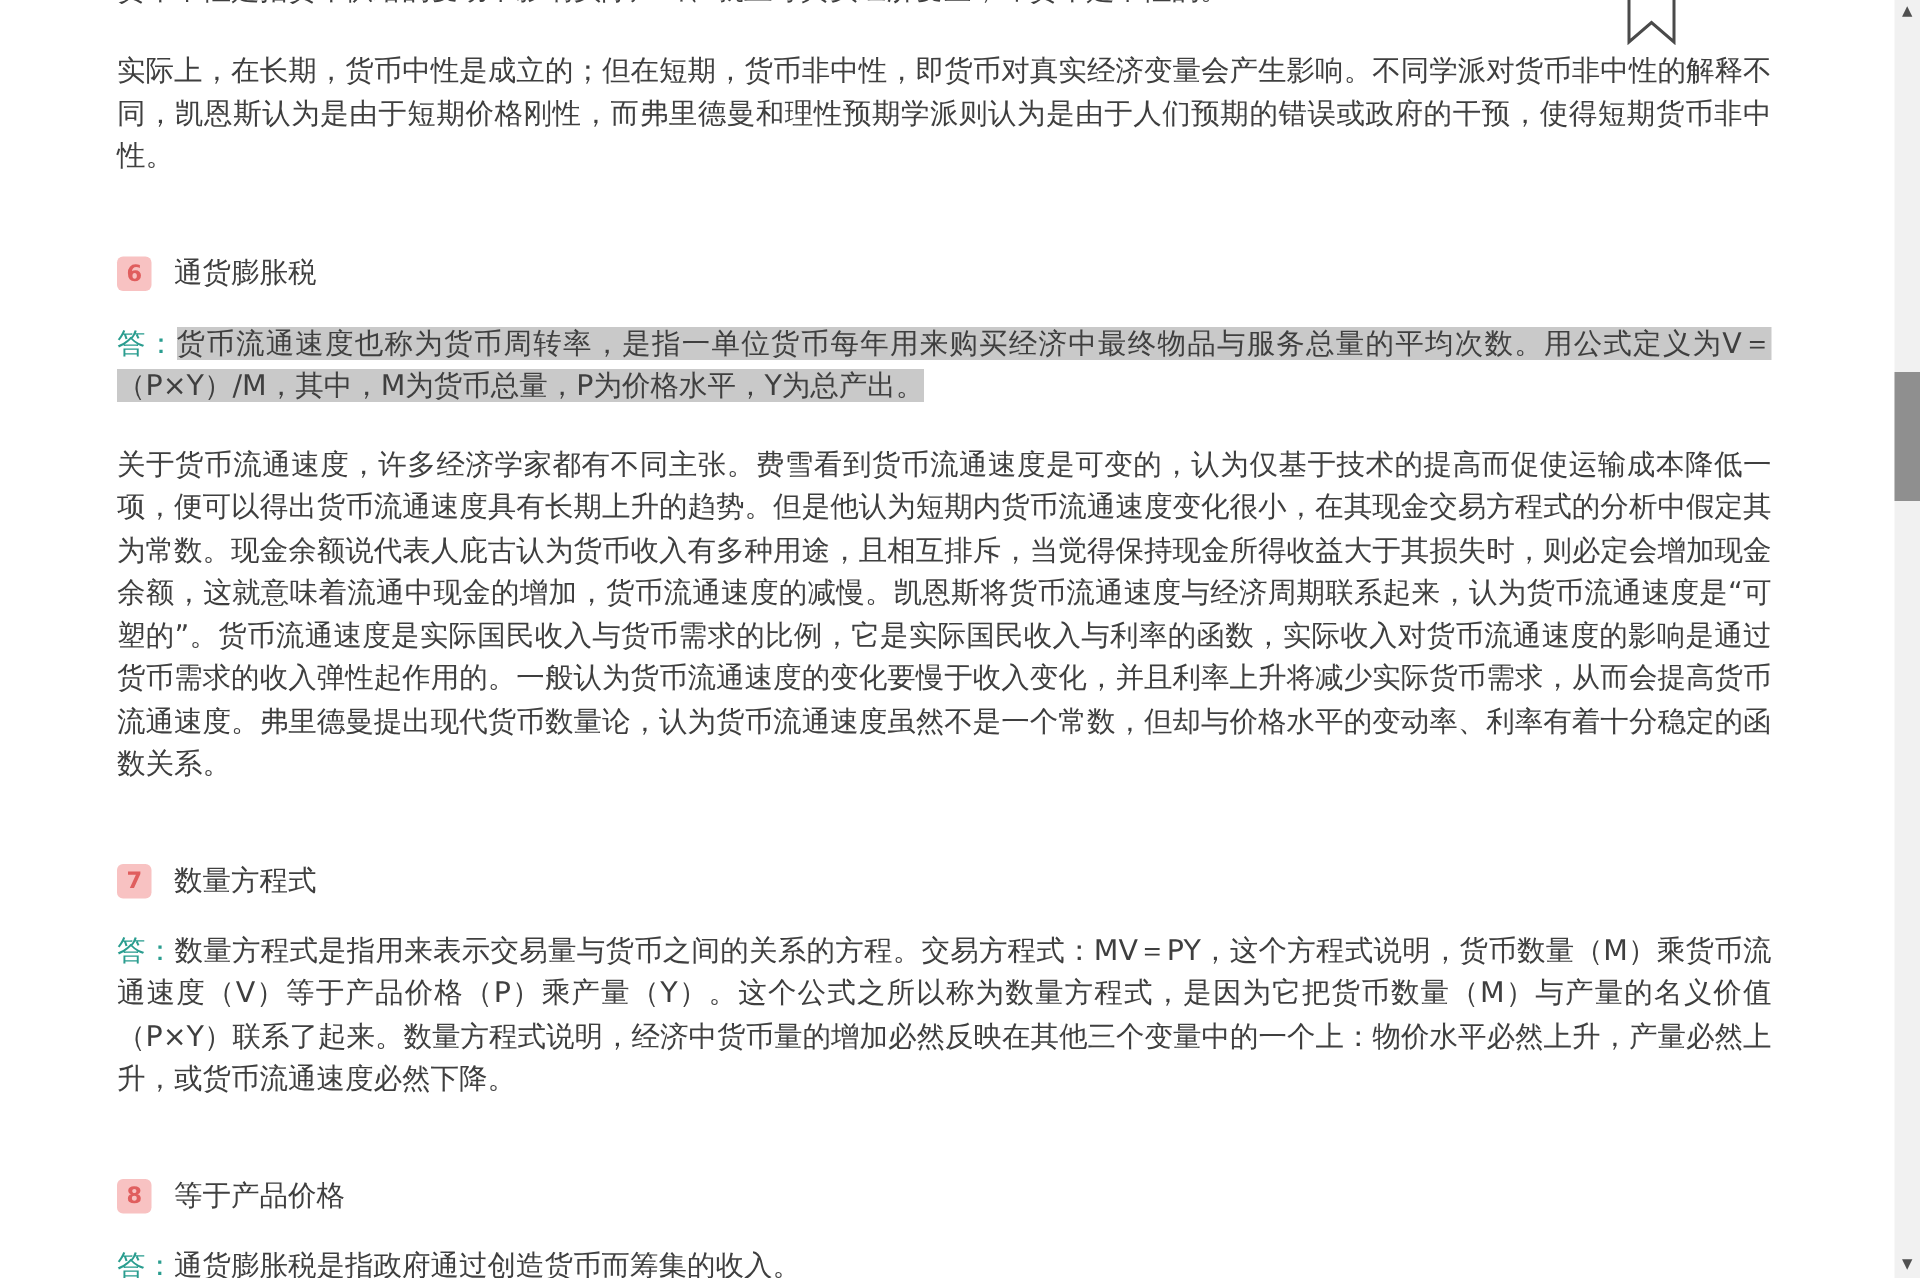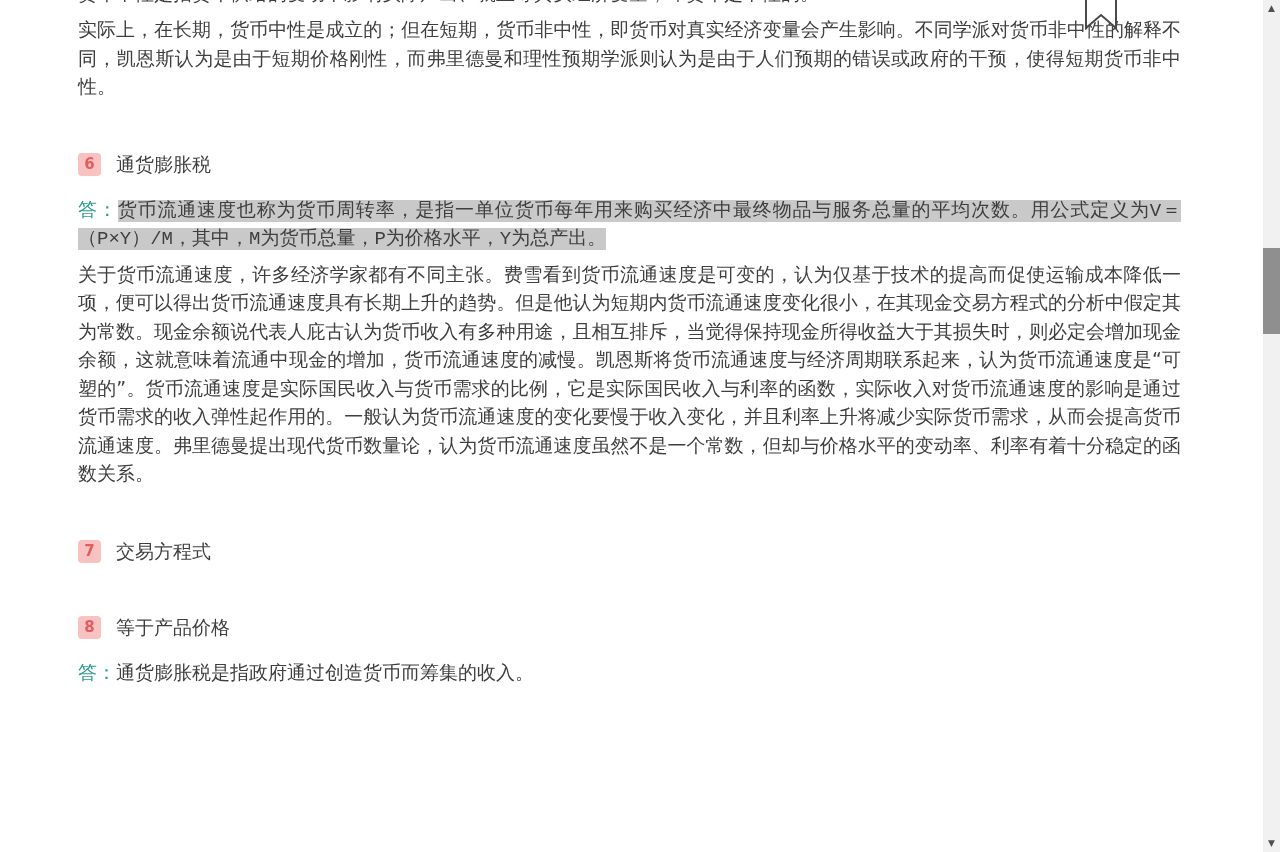--- a/index.html
+++ b/index.html
@@ -9,33 +9,33 @@
     font-family:"DejaVu Sans","Liberation Sans",sans-serif;
   }
   .content{
     position:absolute;left:78px;top:0;width:1103px;
     color:#3f3f3f;font-size:19px;line-height:28.5px;
     text-align:justify;
   }
   
   .top-clip{height:9px;overflow:hidden;position:relative;}
   .top-clip span{display:block;line-height:28px;margin-top:-21px;white-space:nowrap;}
-  p{margin:6px 0 0 0;}
+  p{margin:24px 0 0 0;}
   .section-heading{
     margin-top:52px;height:24px;
     display:flex;align-items:center;gap:15px;
     font-size:19px;color:#3f3f3f;text-align:left;
   }
   .badge{
     width:23px;height:23px;border-radius:4px;flex:0 0 auto;
     background:#f8c2c2;color:#e05e5e;
     font-size:15px;font-weight:bold;
     display:flex;align-items:center;justify-content:center;
   }
-  .answer{margin-top:20px;font-family:Liberation Mono, monospace;}
+  .answer{margin-top:20px;}
   .ans-prefix{color:#2a9d8f;}
   .hl{background:#c9c9c9;}
   
   .bookmark{position:absolute;left:1084px;top:-12px;width:34px;height:42px;}
   
   .scrollbar{
     position:absolute;right:0;top:0;width:17px;height:852px;
     background:#f1f1f1;
   }
   .sb-btn{
@@ -63,22 +63,23 @@
 
   <div class="section-heading">
     <span class="badge">6</span>
     <span>通货膨胀税</span>
   </div>
   <p class="answer"><span class="ans-prefix">答：</span><span class="hl">货币流通速度也称为货币周转率，是指一单位货币每年用来购买经济中最终物品与服务总量的平均次数。用公式定义为V＝（P×Y）/M，其中，M为货币总量，P为价格水平，Y为总产出。</span></p>
   <p>关于货币流通速度，许多经济学家都有不同主张。费雪看到货币流通速度是可变的，认为仅基于技术的提高而促使运输成本降低一项，便可以得出货币流通速度具有长期上升的趋势。但是他认为短期内货币流通速度变化很小，在其现金交易方程式的分析中假定其为常数。现金余额说代表人庇古认为货币收入有多种用途，且相互排斥，当觉得保持现金所得收益大于其损失时，则必定会增加现金余额，这就意味着流通中现金的增加，货币流通速度的减慢。凯恩斯将货币流通速度与经济周期联系起来，认为货币流通速度是“可塑的”。货币流通速度是实际国民收入与货币需求的比例，它是实际国民收入与利率的函数，实际收入对货币流通速度的影响是通过货币需求的收入弹性起作用的。一般认为货币流通速度的变化要慢于收入变化，并且利率上升将减少实际货币需求，从而会提高货币流通速度。弗里德曼提出现代货币数量论，认为货币流通速度虽然不是一个常数，但却与价格水平的变动率、利率有着十分稳定的函数关系。</p>
 
   <div class="section-heading">
     <span class="badge">7</span>
-    <span>交易方程式</span>
+    <span>数量方程式</span>
   </div>
+  <p class="answer"><span class="ans-prefix">答：</span><span>数量方程式是指用来表示交易量与货币之间的关系的方程。交易方程式：MV＝PY，这个方程式说明，货币数量（M）乘货币流通速度（V）等于产品价格（P）乘产量（Y）。这个公式之所以称为数量方程式，是因为它把货币数量（M）与产量的名义价值（P×Y）联系了起来。数量方程式说明，经济中货币量的增加必然反映在其他三个变量中的一个上：物价水平必然上升，产量必然上升，或货币流通速度必然下降。</span></p>
 
   <div class="section-heading">
     <span class="badge">8</span>
     <span>等于产品价格</span>
   </div>
   <p class="answer"><span class="ans-prefix">答：</span><span>通货膨胀税是指政府通过创造货币而筹集的收入。</span></p>
 
 </div>
 
 <div class="bookmark">

